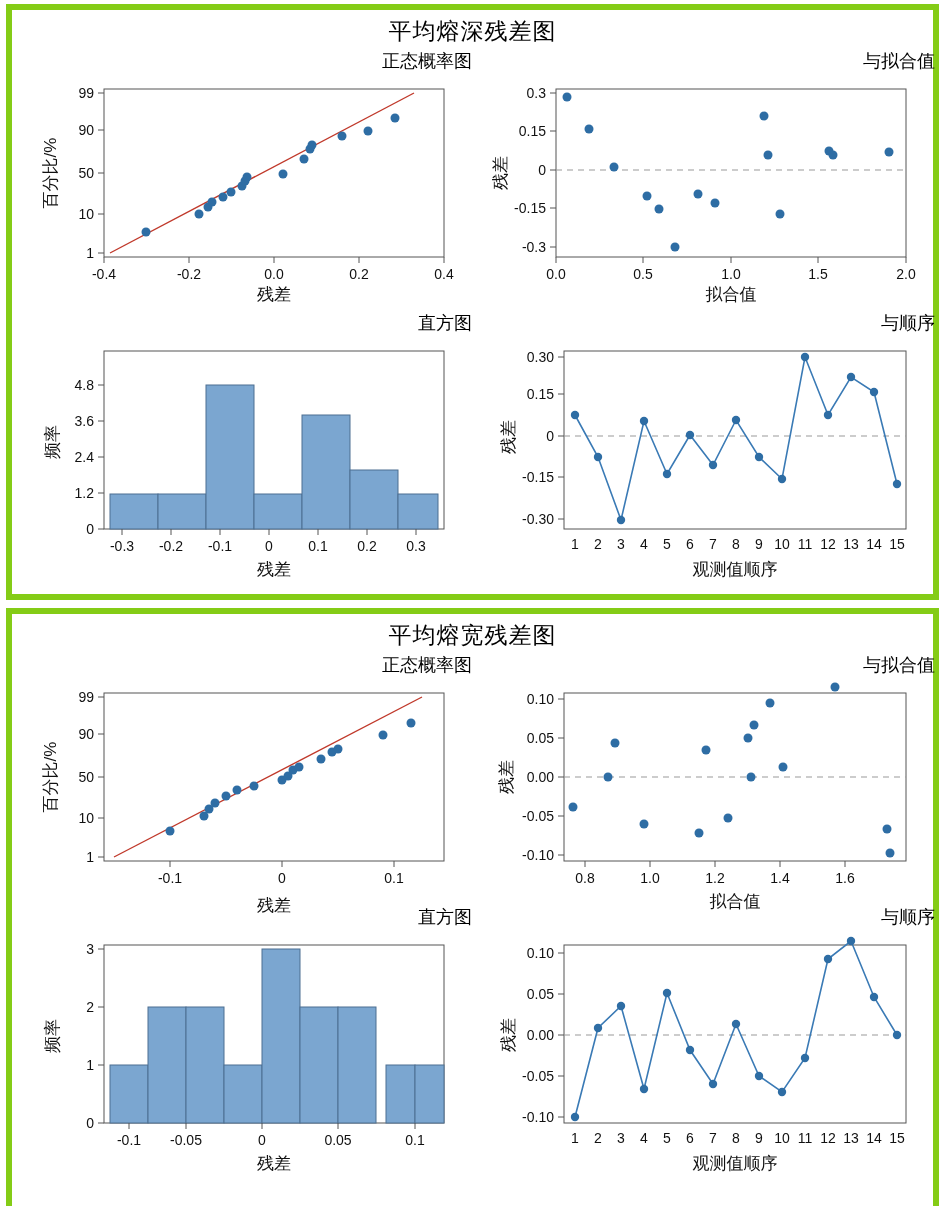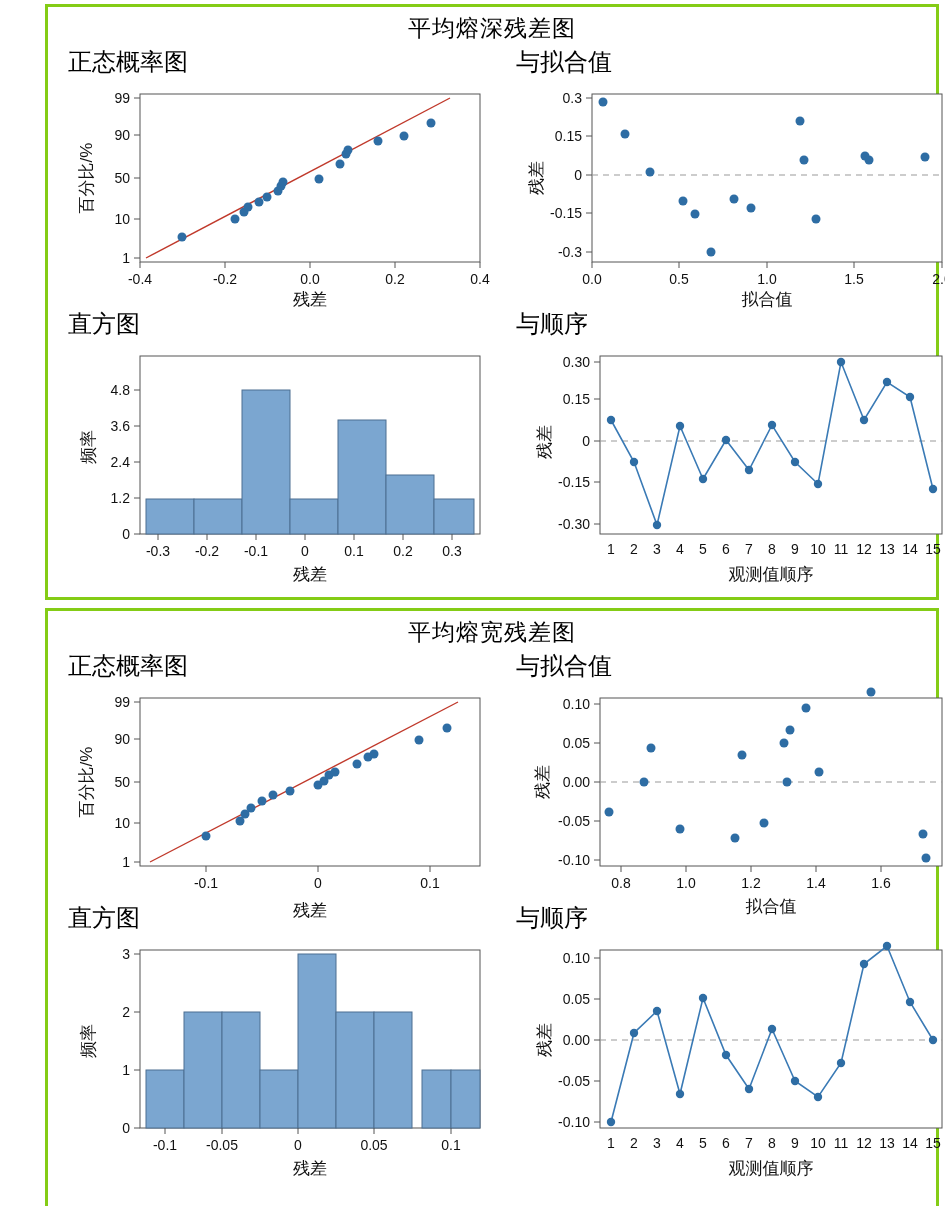--- a/index.html
+++ b/index.html
@@ -1,24 +1,24 @@
 <!DOCTYPE html>
 <html><head>
 <meta charset="utf-8">
 <style>
   html,body{margin:0;padding:0;background:#fff;}
   body{width:945px;height:1206px;font-family:"Liberation Sans","DejaVu Sans",sans-serif;color:#000;}
   .page{width:945px;height:1206px;position:relative;box-sizing:border-box;padding:4px 6px;}
-  .panel{position:relative;border:3px solid #84cc16;box-sizing:border-box;margin-left:39px;}
+  .panel{position:relative;border:6px solid #84cc16;box-sizing:border-box;}
   .panel.top{height:596px;}
   .panel.bottom{height:720px;margin-top:8px;}
   .panel-title{text-align:center;font-size:23px;margin:6px 0 2px 0;letter-spacing:1px;}
   .grid2{position:relative;width:100%;height:540px;}
   .cell{position:absolute;}
-  .chart-title{text-align:left;font-size:24px;margin-bottom:2px;}
+  .chart-title{text-align:right;font-size:18px;margin-bottom:2px;}
   svg{display:block;}
   text{font-family:"Liberation Sans","DejaVu Sans",sans-serif;}
   .tick{font-size:14px;fill:#111;}
   .alab{font-size:17px;fill:#111;}
 </style>
 </head>
 <body>
 
 <div class="page">
 

